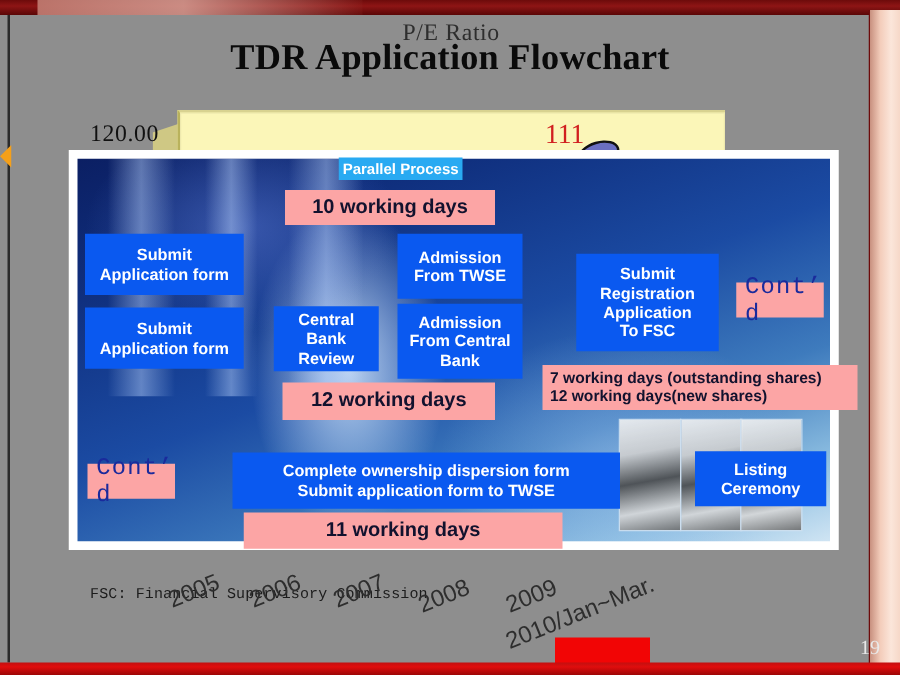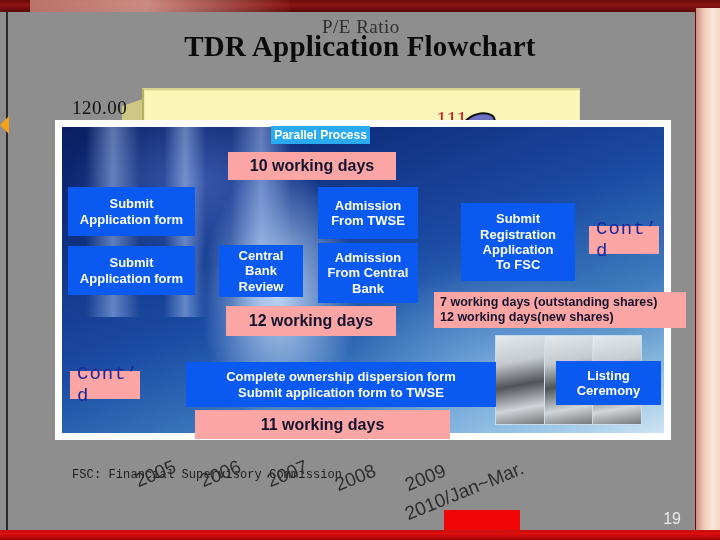--- a/index.html
+++ b/index.html
@@ -66,21 +66,21 @@
     clip-path: polygon(100% 0, 100% 100%, 0 100%, 0 18%);
   }
   .bg-axis-label {
     position: absolute; left: 72px; top: 97px;
     font-family: "Liberation Serif", serif;
     font-size: 19px; color: #111; letter-spacing: .5px;
   }
   .bg-datalabel {
     position: absolute; left: 436px; top: 94px;
     font-family: "Liberation Serif", serif;
-    font-size: 22px; color: #d12020; margin-top: 12px;
+    font-size: 22px; color: #d12020;
   }
   .bg-blob {
     position: absolute; left: 462px; top: 113px; width: 30px; height: 16px;
     background: #6b6fc2; border-radius: 50%;
     border: 2px solid #111;
     transform: rotate(-16deg);
   }
   .bg-ratio-box {
     position: absolute; left: 659px; top: 234px; width: 58px; height: 32px;
     background: #ffffff; border: 2px solid #333;
@@ -185,22 +185,22 @@
     box-sizing: border-box;
     letter-spacing: 1px;
   }
 
   .footnote {
     position: absolute; left: 72px; top: 468px;
     font-family: "Liberation Mono", monospace;
     font-size: 12px; color: #1c1c1c; letter-spacing: .1px;
   }
   .page-num {
-    position: absolute; right: 39px; bottom: 12px;
-    font-family: Liberation Sans, sans-serif;
+    position: absolute; right: 16px; bottom: 12px;
+    font-family: Liberation Serif, serif;
     font-size: 16px; color: #e9e9e9;
   }
 </style>
 </head>
 <body>
 
 <div id="slide">
 
   <div class="top-band"></div>
   <div class="top-band-fade"></div>

